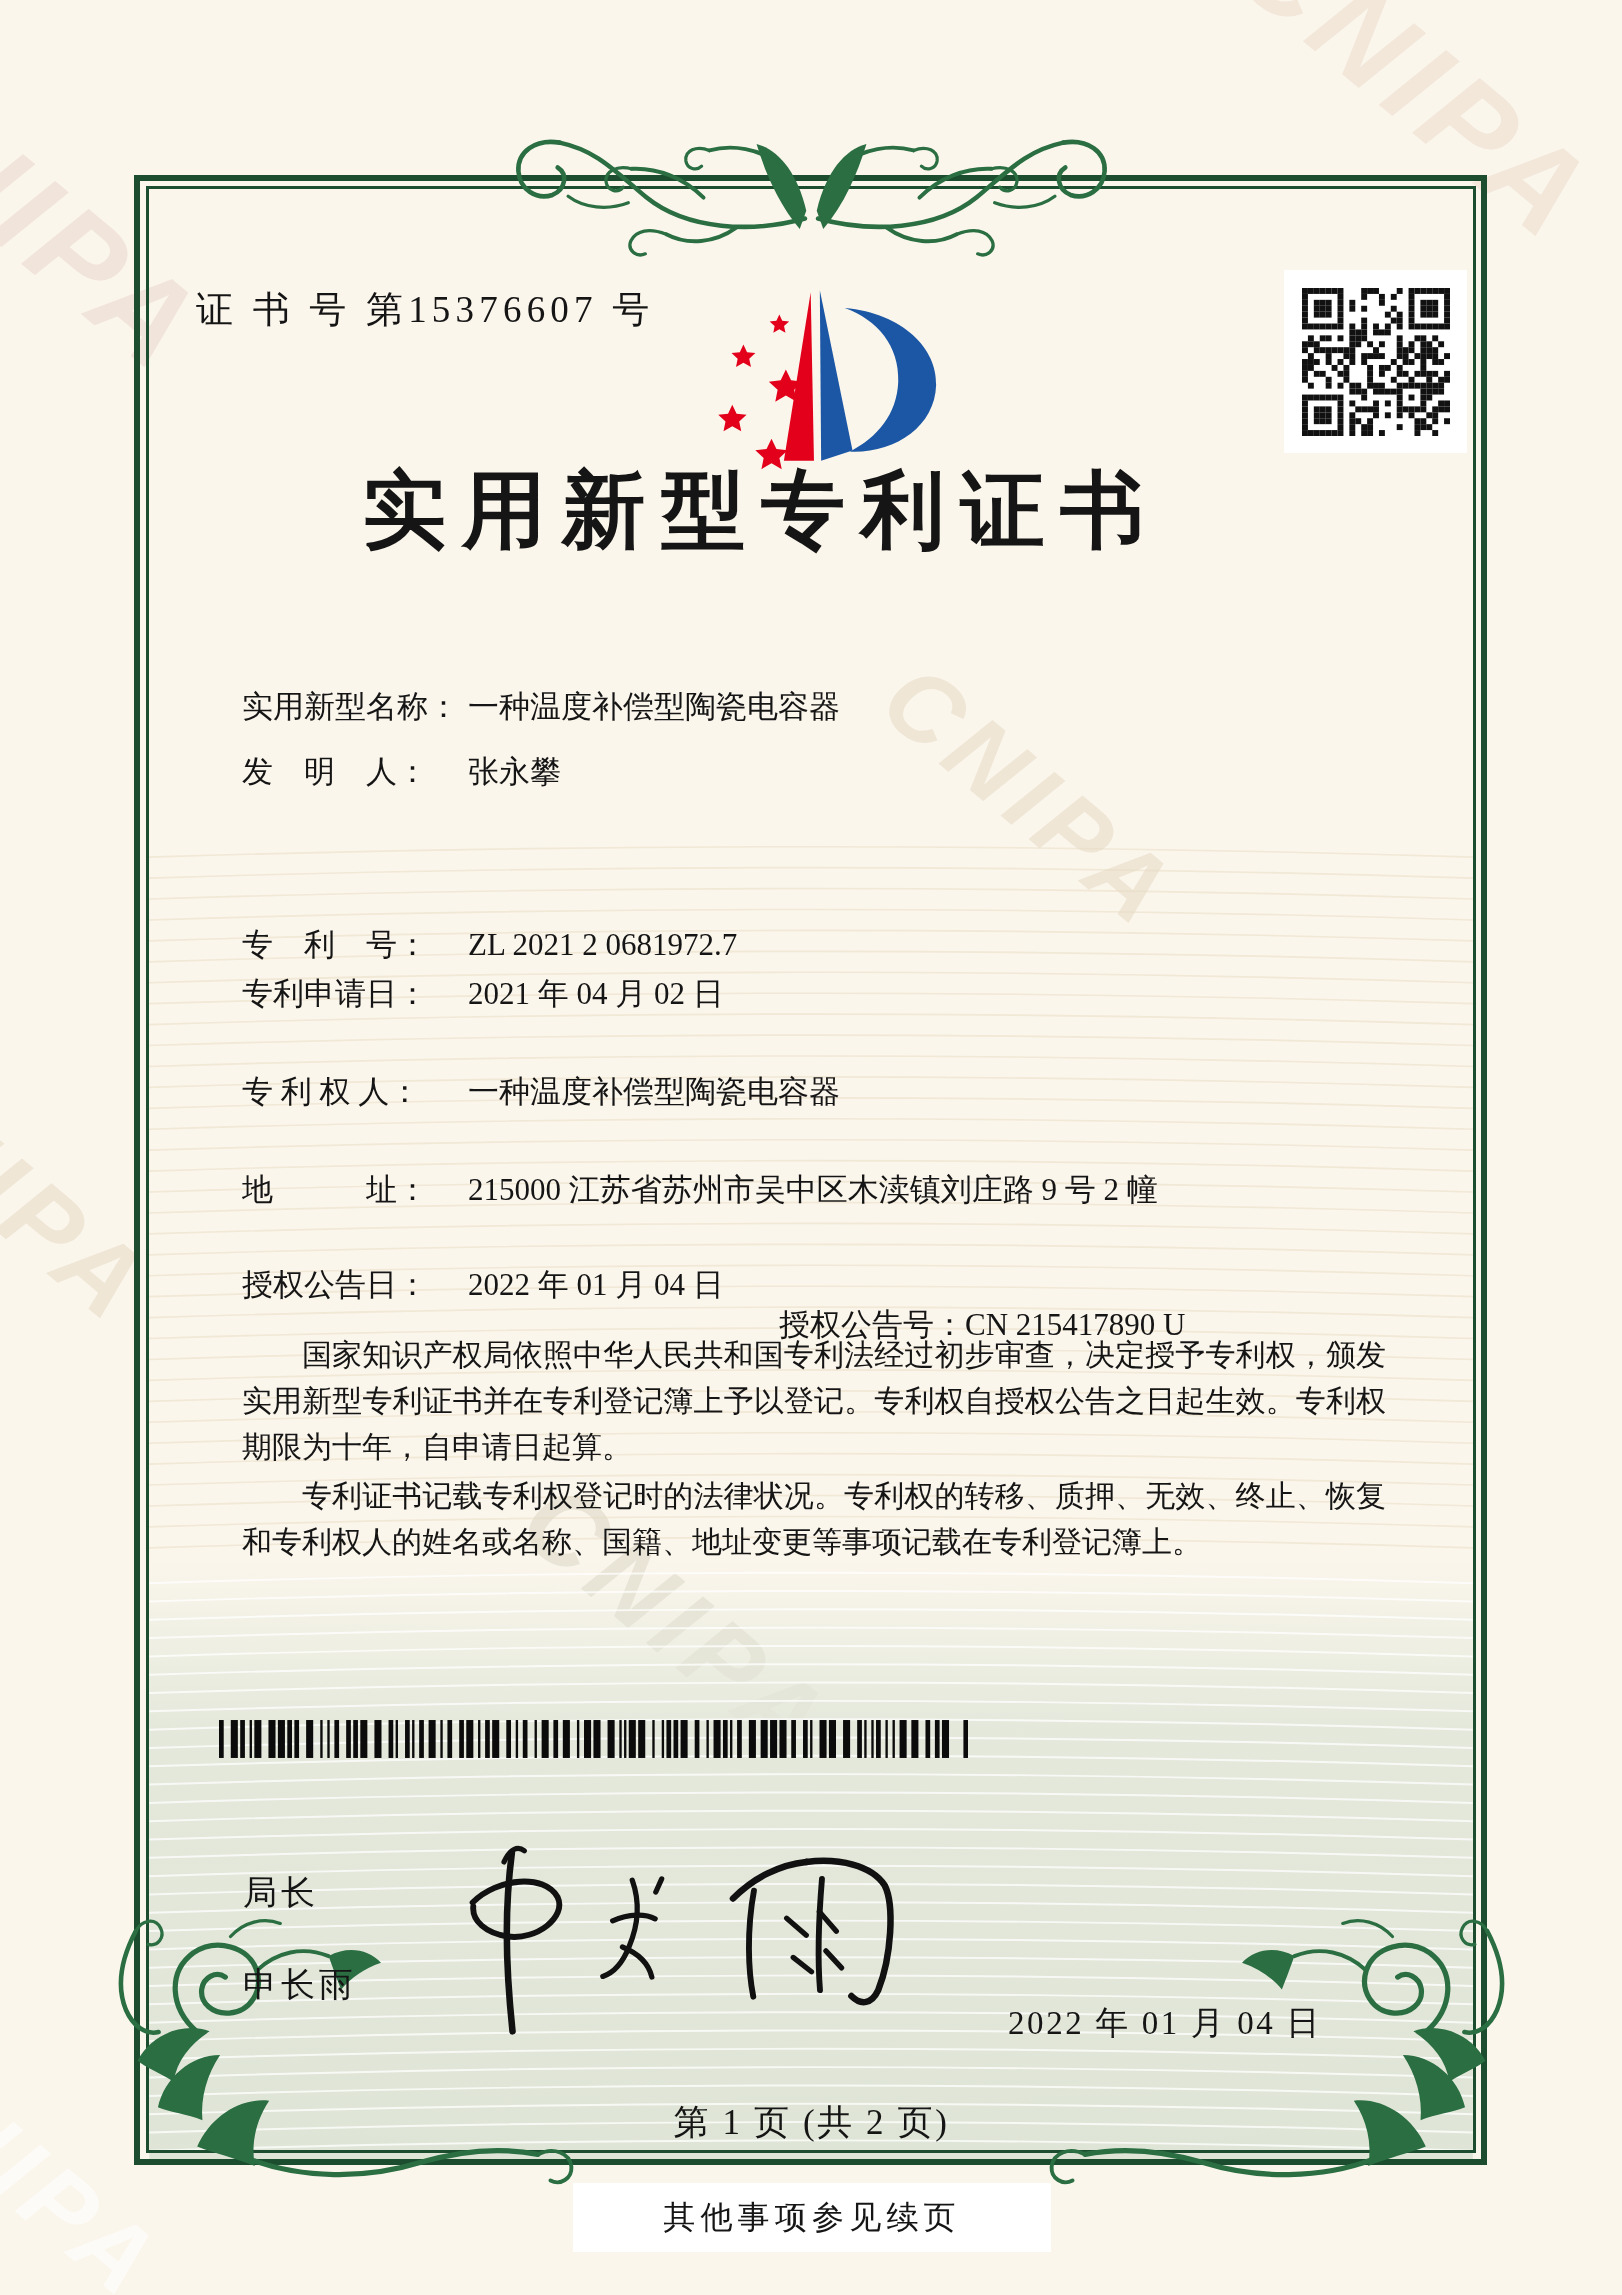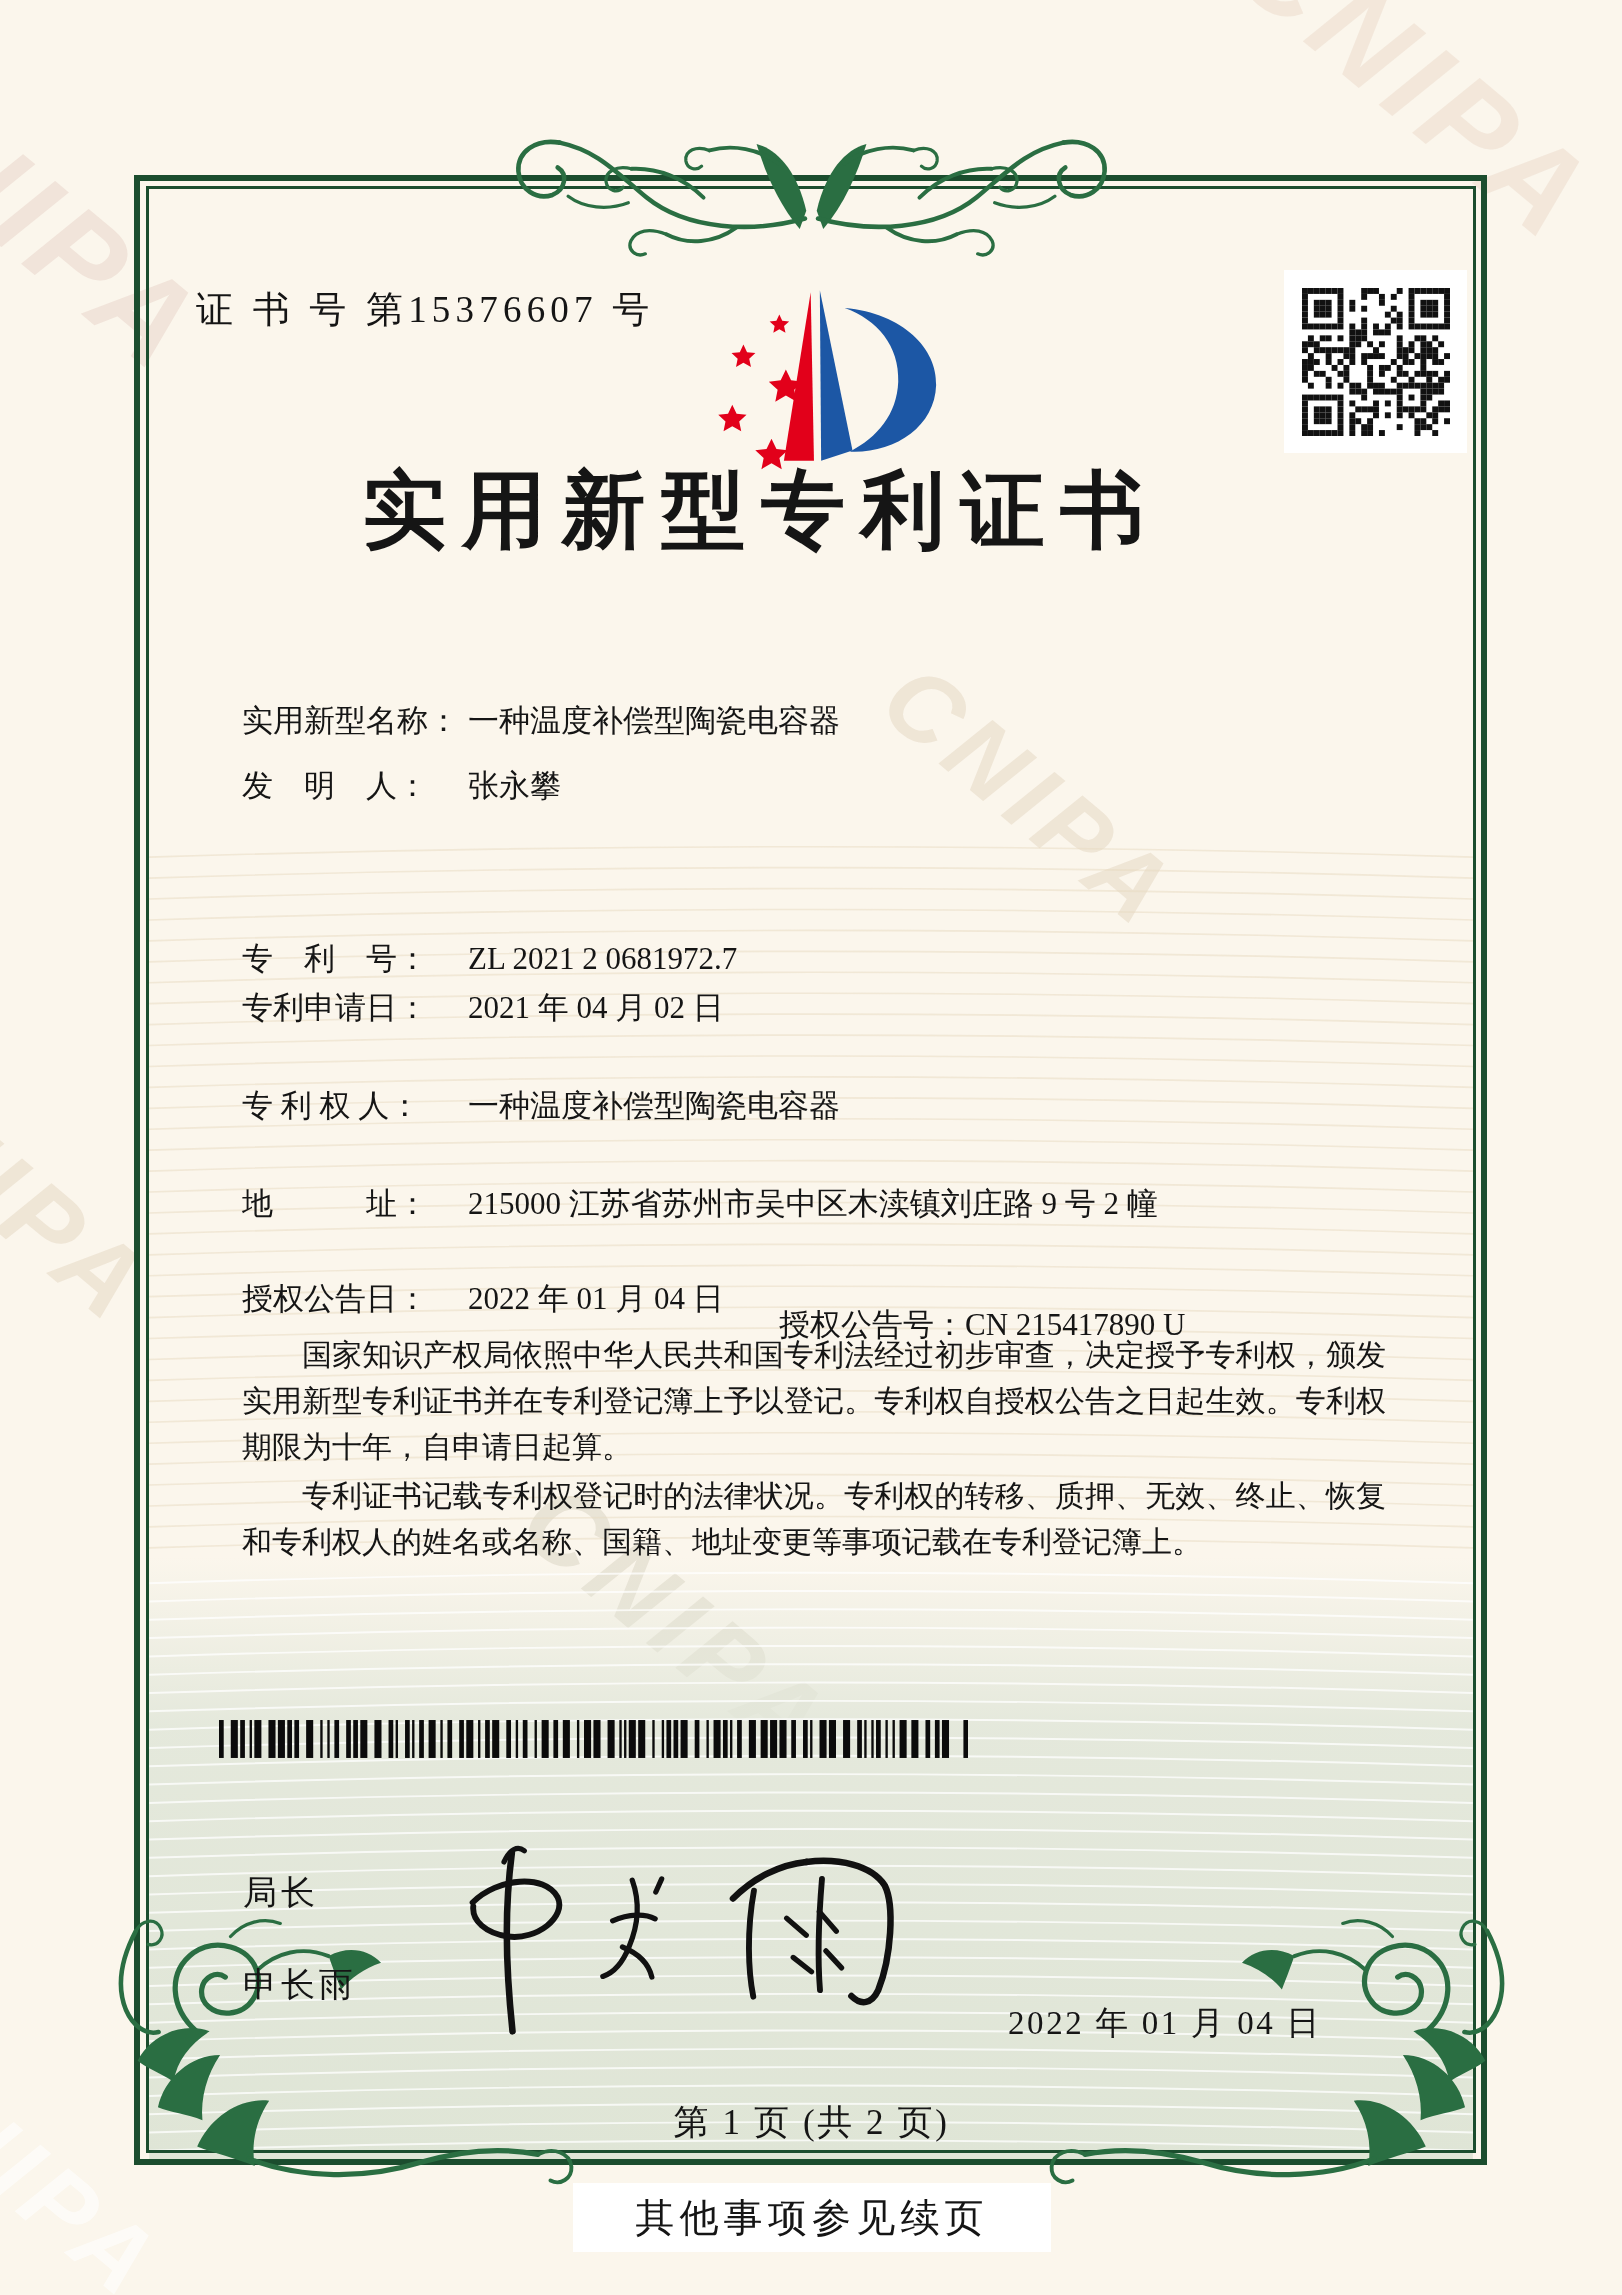--- a/index.html
+++ b/index.html
@@ -13,33 +13,33 @@
                border:6.5px solid #1b4d2e;}
   .frame-inner{position:absolute;left:146px;top:186px;width:1324px;height:1961px;
                border:3.3px solid #1b4d2e;}
   .cert-no{position:absolute;left:196px;top:285px;font-size:37px;letter-spacing:5.2px;}
   .qr-box{position:absolute;left:1284px;top:270px;width:183px;height:183px;background:#fff;}
   .qr-box svg{position:absolute;left:17.7px;top:17.7px;}
   .logo{position:absolute;left:681px;top:274px;}
   .title{position:absolute;left:0;top:454px;width:1522px;margin:0;text-align:center;
          font-size:84px;font-weight:700;letter-spacing:15.7px;}
   .row{position:absolute;left:242px;font-size:31px;white-space:nowrap;}
-  .row .lb{display:inline-block;min-width:226px;margin-top:14px;}
+  .row .lb{display:inline-block;min-width:226px;}
   .row2{position:absolute;left:779px;font-size:31px;white-space:nowrap;margin-top:40px;}
   .bodytext{position:absolute;left:242px;top:1332px;width:1144px;font-size:30px;
             line-height:46px;text-align:justify;}
   .bodytext p{margin:0 0 2.6px 0;text-indent:2em;}
   .barcode{position:absolute;left:219px;top:1720px;}
   .signer-title{position:absolute;left:243px;top:1870px;font-size:34px;letter-spacing:3.9px;}
   .signer-name{position:absolute;left:243px;top:1962px;font-size:34px;letter-spacing:3.9px;}
   .sign-date{position:absolute;left:1008px;top:2001px;font-size:33px;letter-spacing:2.6px;}
   .page-info{position:absolute;left:0;top:2099px;width:1623px;text-align:center;
              font-size:35px;letter-spacing:2.6px;}
   .footer-note{position:absolute;left:573px;top:2183px;width:478px;height:69px;
-               background:#ffffff;text-align:center;line-height:69px;font-size:39px;
+               background:#ffffff;text-align:center;line-height:69px;font-size:32px;
                letter-spacing:5.2px;}
 </style>
 </head>
 <body>
 
 <div class="page">
 
   <div class="wm" style="left:-92px;top:19.6px;font-size:124px;color:rgba(232,210,200,.5);">CNIPA</div>
   <div class="wm" style="left:1299px;top:-111px;font-size:124px;color:rgba(232,212,198,.45);">CNIPA</div>
   <div class="wm" style="left:934px;top:641px;font-size:99px;color:rgba(228,214,192,.5);">CNIPA</div>

